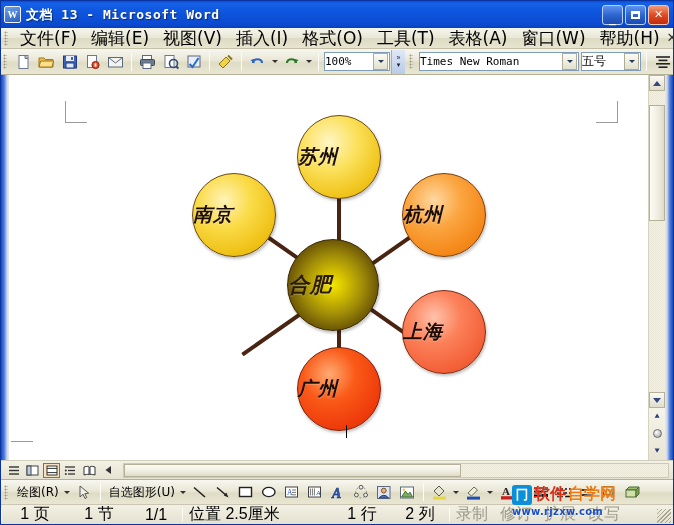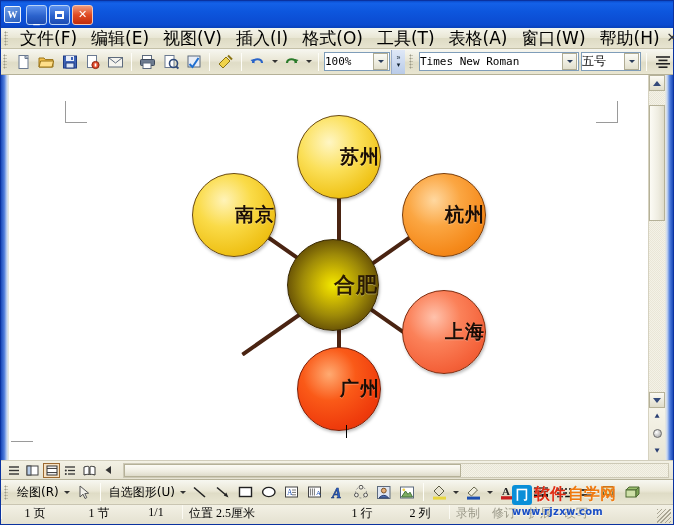--- a/index.html
+++ b/index.html
@@ -146,22 +146,23 @@
              border-right: 1px solid #9a9a9a; }
   .mark.tr2 { right: 30px; top: 47px; width: 22px; height: 1px; background:#9a9a9a; }
   .mark.bl { left: 2px; bottom: 18px; width: 22px; height: 1px; background:#9a9a9a; }
 
   
   .diagram { position: absolute; left: 150px; top: 40px; width: 360px; height: 340px; }
   .spoke { position:absolute; height:4px; background:#4a2412; transform-origin: 0 50%;
            left:50%; top:50%; border-radius:1px; }
   .node {
     position:absolute; border-radius:50%;
-    display:flex; align-items:center; justify-content:flex-end;
+    display:flex; align-items:center; justify-content:flex-start;
     box-shadow: 1px 2px 3px rgba(0,0,0,.25);
+    font-style: italic;
   }
   .node .lbl {
     font-family:"DejaVu Sans", sans-serif;
     font-weight: 600; color:#1a0d06; white-space:nowrap;
     text-shadow: 0 1px 0 rgba(255,255,255,.25);
   }
   .node.sat { width:84px; height:84px; }
   .node.sat .lbl { font-size:19px; letter-spacing:1px; }
   .node.center { width:92px; height:92px; }
   .node.center .lbl { font-size:21px; letter-spacing:1px; color:#2a1a02; }
@@ -210,24 +211,24 @@
     height: 25px; flex:none;
     background: linear-gradient(180deg,#f7f7f1 0%,#eae7d6 45%,#dfdcc6 55%,#e9e6d2 100%);
     display:flex; align-items:center; border-top:1px solid #b5b198;
     padding-left:3px; position:relative;
   }
   .dlabel { font-size:12px; padding:2px 3px 2px 4px; white-space:nowrap;
             font-family:"DejaVu Sans", sans-serif; }
 
   
   .statusbar {
-    height: 20px; flex:none; display:flex; align-items:flex-start;
+    height: 20px; flex:none; display:flex; align-items:center;
     background: linear-gradient(180deg,#f3f1e5,#e4e1d0);
-    border-top:1px solid #c9c5b2; font-size:12px;
-    font-family:Liberation Serif, serif; position:relative;
+    border-top:1px solid #c9c5b2; font-size:16px;
+    font-family:Liberation Sans, sans-serif; position:relative;
   }
   .st { padding: 0 6px; white-space:nowrap; }
   .st.dim { color:#9c9a8a; }
   .st-sep { width:1px; height:14px; background:#bdb9a6; border-right:1px solid #fbfaf3; }
   .grip { position:absolute; right:2px; bottom:1px; width:14px; height:14px;
      background-image: repeating-linear-gradient(135deg, #a9a593 0 1px, transparent 1px 3px); }
 
   
   .watermark { position:absolute; right:6px; bottom:-6px; width:155px; height:46px;
      pointer-events:none; z-index:50; }
@@ -242,20 +243,21 @@
      font-family:"DejaVu Sans", sans-serif; margin-top:1px; letter-spacing:.3px;
      text-shadow: 0 1px 0 rgba(255,255,255,.7); }
 </style>
 </head>
 <body>
 
 <div class="window">
 
   <div class="titlebar">
     <div class="title-ico"></div>
+    <div class="title-text">文档 13 - Microsoft Word</div>
     <div class="winbtns">
       <div class="winbtn min">
           <span class="g">_</span>
         </div>
       <div class="winbtn max">
           <span class="g">
             <span></span>
           </span>
         </div>
       <div class="winbtn close">

